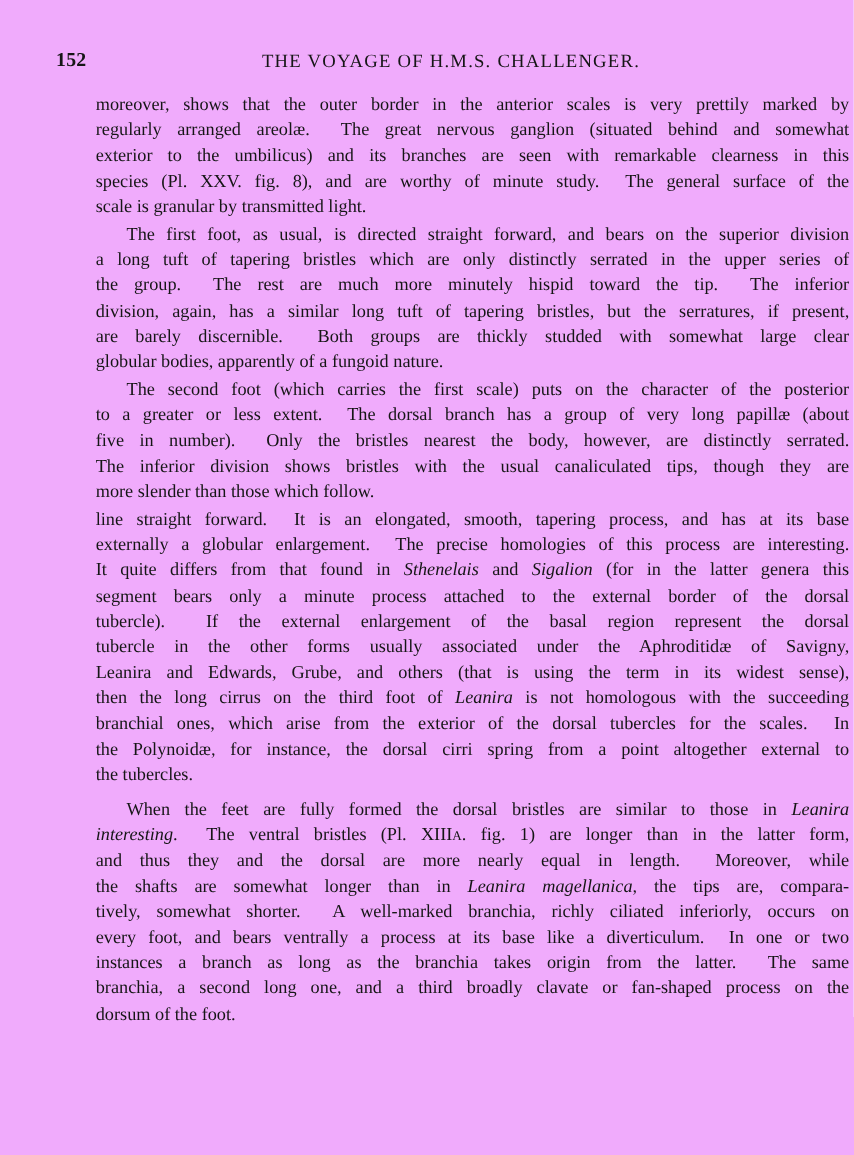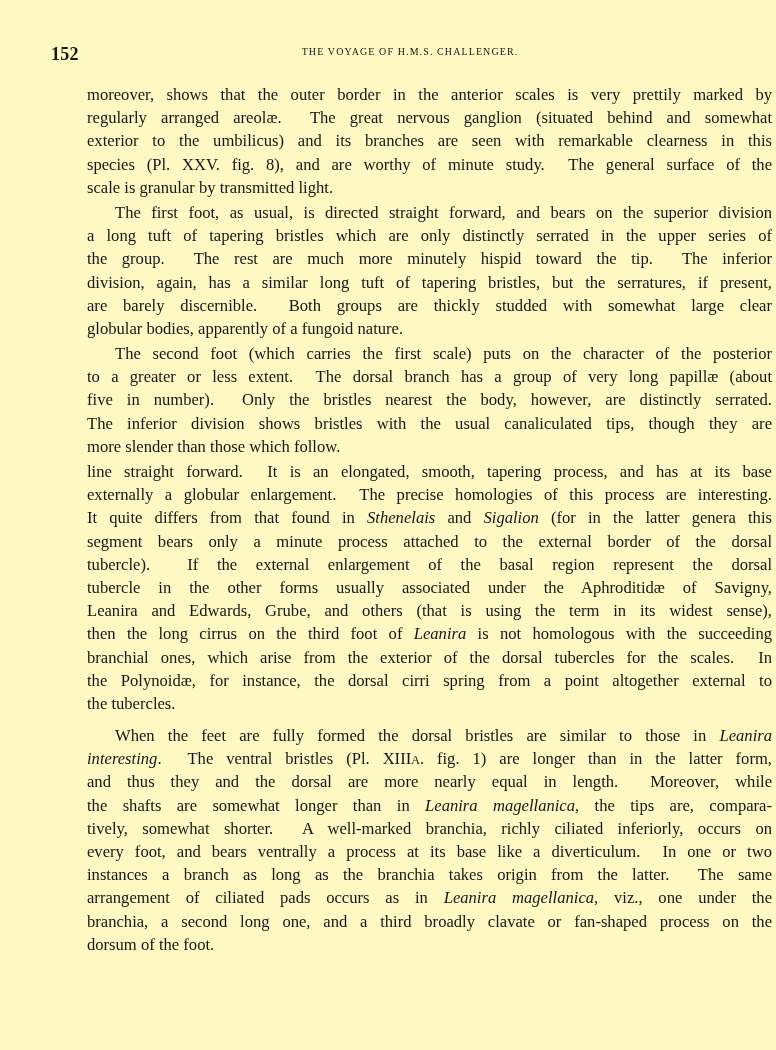--- a/index.html
+++ b/index.html
@@ -1,30 +1,30 @@
 <!DOCTYPE html>
 <html><head>
   <meta charset="utf-8">
   <style>
     html, body { margin: 0; padding: 0; background: #ffffff; }
     body { width: 776px; height: 1050px; overflow: hidden; position: relative; }
     .page {
       position: absolute; left: 0; top: 0; width: 776px; height: 1050px;
-      background: #fef9c3; color: #161616;
+      background: #f0abfc; color: #161616;
       font-family: "Liberation Serif", "DejaVu Serif", serif;
     }
     .running-head {
       position: absolute; top: 44px; left: 49px; width: 686px; height: 22px;
     }
     .page-number {
       position: absolute; left: 2px; top: 0; font-size: 18px; font-weight: bold; letter-spacing: 0.2px;
     }
     .running-title {
       position: absolute; left: 0; right: 0; top: 2px; text-align: center;
-      font-size: 10px; letter-spacing: 1.1px; padding-left: 36px;
+      font-size: 17px; letter-spacing: 1.1px; padding-left: 36px;
     }
     .body {
       position: absolute; left: 50px; top: 83px; width: 685px;
       font-size: 16.6px; line-height: 23.2px; margin-left: 37px;
     }
     .para { margin: 0 0 2px 0; }
     .line {
       display: block; white-space: nowrap; text-align: justify; text-align-last: justify;
       height: 23.2px; overflow: visible;
     }
@@ -84,18 +84,17 @@
       </div>
       <div class="gap"></div>
       <div class="para">
         <span class="line indent">When the feet are fully formed the dorsal bristles are similar to those in <i>Leanira</i></span>
         <span class="line"><i>interesting</i>. &nbsp;The ventral bristles (Pl. XIII<span class="sc">a</span>. fig. 1) are longer than in the latter form,</span>
         <span class="line">and thus they and the dorsal are more nearly equal in length. &nbsp;Moreover, while</span>
         <span class="line">the shafts are somewhat longer than in <i>Leanira magellanica</i>, the tips are, compara-</span>
         <span class="line">tively, somewhat shorter. &nbsp;A well-marked branchia, richly ciliated inferiorly, occurs on</span>
         <span class="line">every foot, and bears ventrally a process at its base like a diverticulum. &nbsp;In one or two</span>
         <span class="line">instances a branch as long as the branchia takes origin from the latter. &nbsp;The same</span>
-        <span class="line">arrangement of ciliated pads occurs as in <i>Leanira magellanica</i>, viz., one under the</span>
         <span class="line">branchia, a second long one, and a third broadly clavate or fan-shaped process on the</span>
         <span class="line last">dorsum of the foot.</span>
       </div>
     </div>
 </div>
 
 </body></html>

